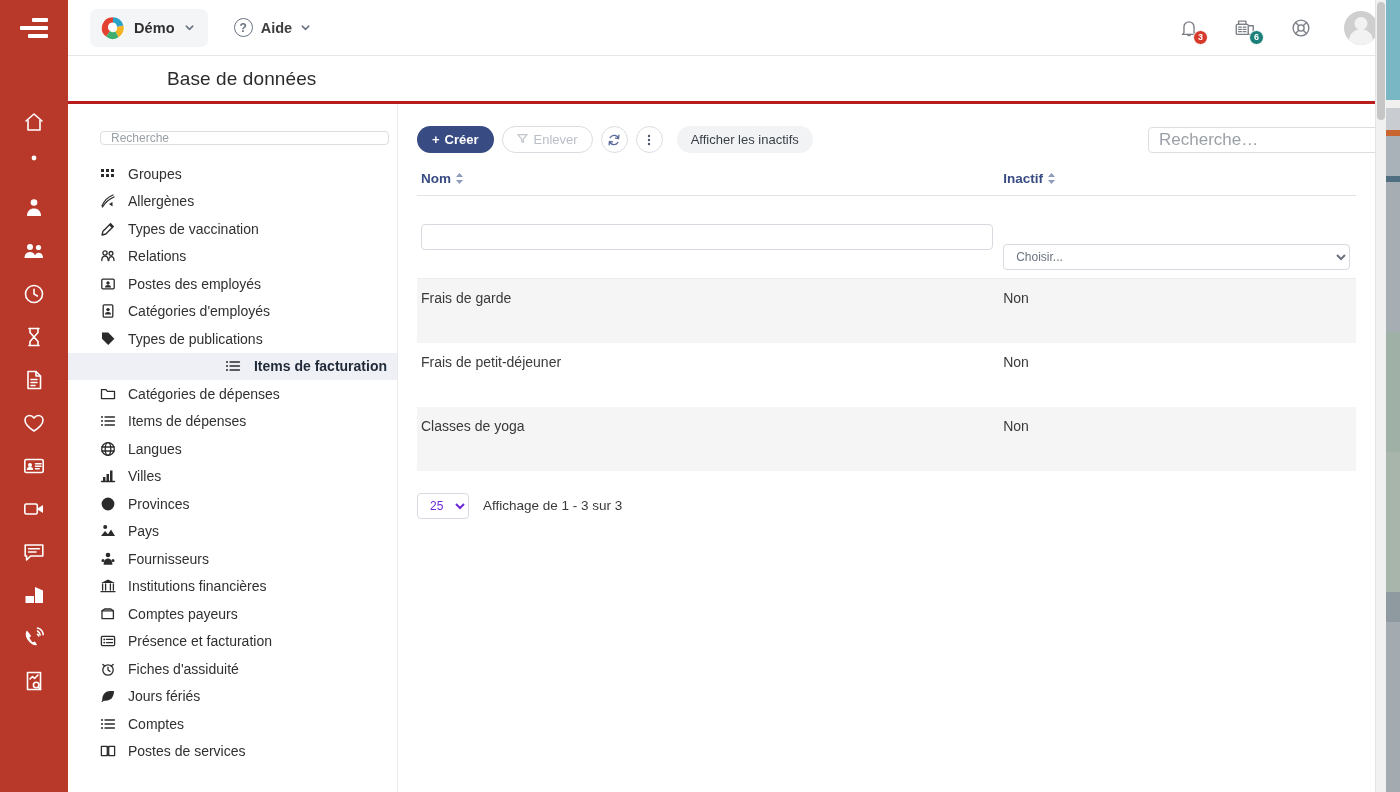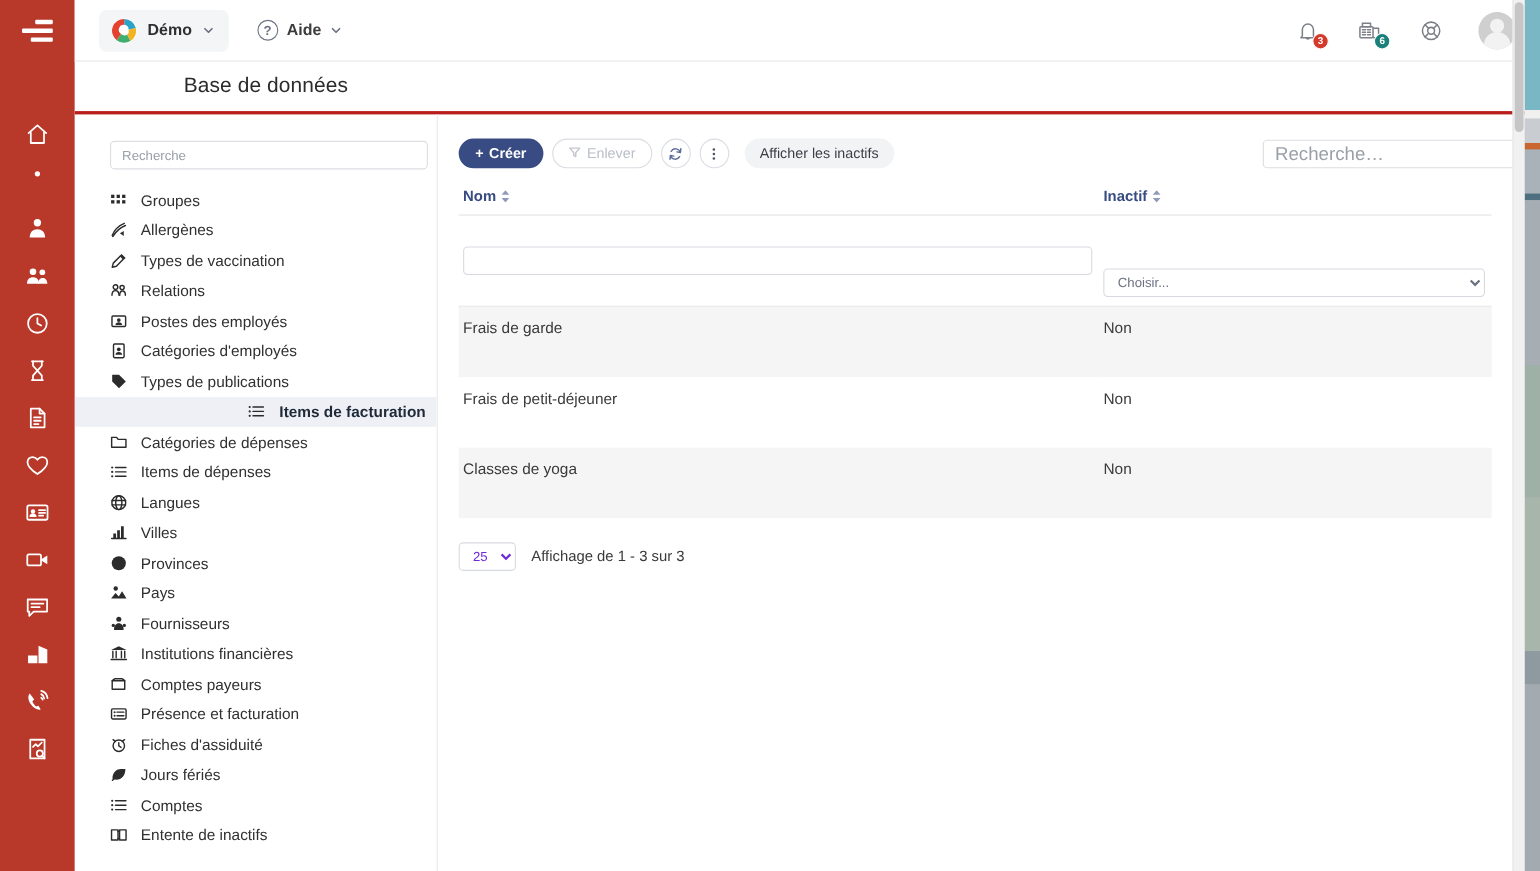--- a/index.html
+++ b/index.html
@@ -93,21 +93,21 @@
   .page-title-bar { height: 48px; min-height:48px; display: flex; align-items: center; padding-left: 99px; border-bottom: 3px solid #b91c1c; }
   .page-title { font-size: 19px; color: #2b2b2b; font-weight: 400; letter-spacing: .1px; }
 
   
   .body { flex: 1; display: flex; min-height: 0; }
 
   
   .navcol { width: 330px; min-width: 330px; border-right: 1px solid #e9e9e9; padding: 24px 0 0 0; overflow: hidden; }
   .nav-search-wrap { padding: 0 8px 0 32px; }
   .nav-search {
-    width: 289px; height: 26px;
+    width: 289px; height: 14px;
     border: 1px solid #dcdee2; border-radius: 4px;
     padding: 0 10px; font-size: 12px; color: #333;
     font-family: "Liberation Sans", sans-serif; outline: none; background: #fff;
   }
   .nav-search::placeholder { color: #9aa0a6; }
   .nav-list { margin-top: 14px; }
   .nav-item {
     display: flex; align-items: center; gap: 12px;
     padding: 5px 10px 5px 31px; height: 27.5px;
     font-size: 14px; color: #303030; cursor: pointer;
@@ -670,21 +670,21 @@
           </div>
 
           <div class="nav-item">
             <span class="nav-ico">
                 <svg viewBox="0 0 16 16">
                   <path d="M1.4 3.4 H7.3 V12.6 H1.4 Z"></path>
                   <path d="M8.7 3.4 H14.6 V12.6 H8.7 Z"></path>
                   <path d="M7.3 4.6 H8.7 M7.3 11.4 H8.7"></path>
                 </svg>
               </span>
-            <span>Entente de inactifs</span>
+            <span>Postes de services</span>
           </div>
 
         </div>
       </div>
 
       <div class="content">
 
         <div class="toolbar">
           <button class="btn-create">
             <span>+</span>

